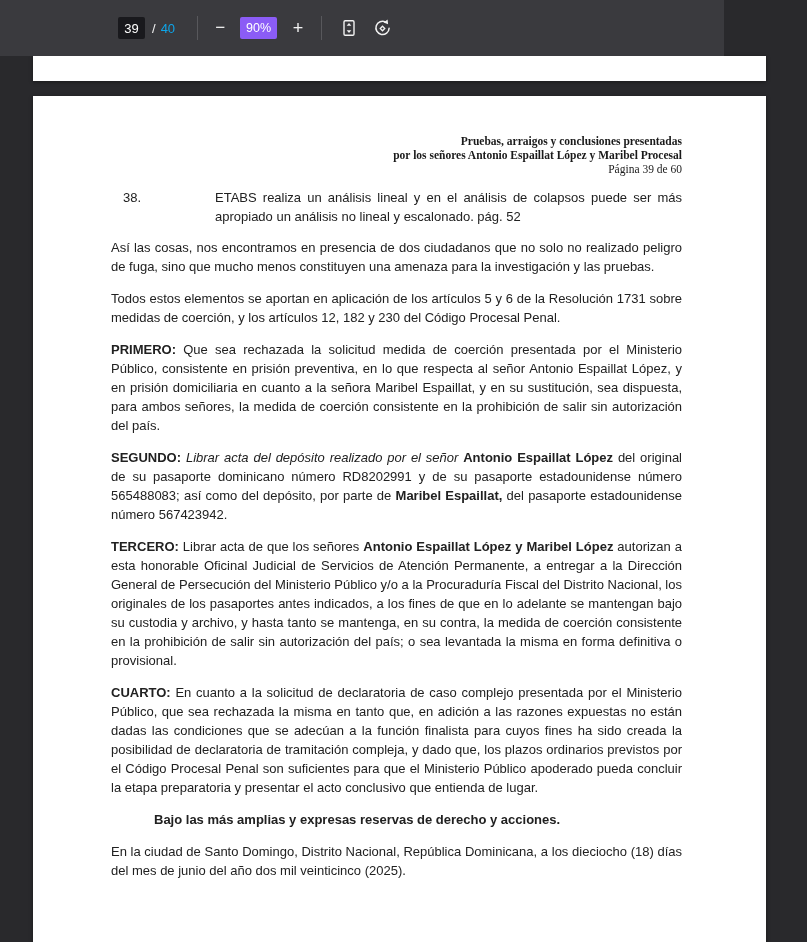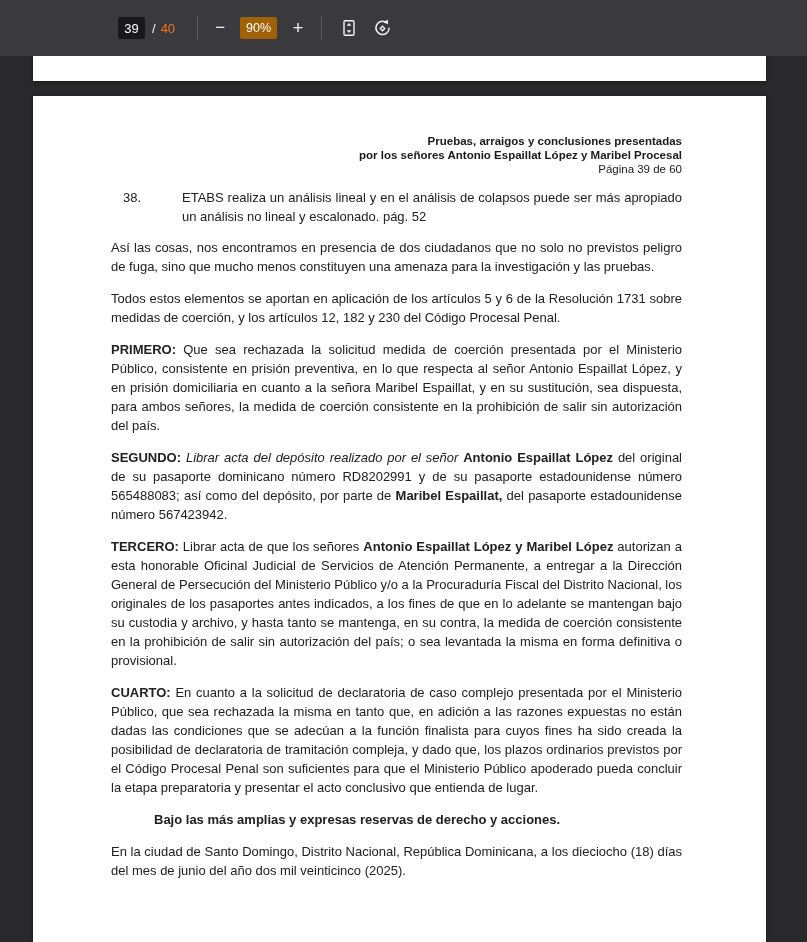--- a/index.html
+++ b/index.html
@@ -3,78 +3,78 @@
 <meta charset="utf-8">
 <style>
   html,body{margin:0;padding:0;}
   body{
     width:807px;height:942px;position:relative;overflow:hidden;
     background:#29292c;
     font-family:"Liberation Sans","DejaVu Sans",sans-serif;
   }
   
   .toolbar{
-    position:absolute;top:0;left:0;width:807px;height:56px;
+    position:absolute;top:0;left:0;width:724px;height:56px;
     background:#3a3a3e;display:flex;align-items:center;
     color:#f2f2f2;z-index:5;
   }
   .page-input{
     margin-left:118px;width:27px;height:22px;box-sizing:border-box;
     background:#19191d;border:none;outline:none;border-radius:2px;
     color:#ffffff;text-align:center;font-size:13px;
     font-family:"Liberation Sans","DejaVu Sans",sans-serif;
   }
   .page-sep{margin-left:7px;font-size:13px;color:#f2f2f2;}
-  .page-total{margin-left:5px;font-size:13px;color:#f97316;}
+  .page-total{margin-left:5px;font-size:13px;color:#0ea5e9;}
   .vsep{width:1px;height:24px;background:#58585c;}
   .vsep.s1{margin-left:22px;}
   .vsep.s2{margin-left:10px;}
   .tb-btn{
     width:26px;height:26px;border:none;background:transparent;color:#f2f2f2;
     display:flex;align-items:center;justify-content:center;
     font-family:"Liberation Sans","DejaVu Sans",sans-serif;
     cursor:pointer;padding:0;border-radius:2px;
   }
   .tb-btn.minus{margin-left:9px;font-size:17px;}
   .tb-btn.plus{margin-left:8px;font-size:18px;}
   .zoom-box{
     margin-left:7px;min-width:37px;height:22px;box-sizing:border-box;
-    background:#a16207;border-radius:2px;color:#ffffff;
+    background:#8b5cf6;border-radius:2px;color:#ffffff;
     display:flex;align-items:center;justify-content:center;
     font-size:12.5px;padding:0 6px;cursor:pointer;border:none;
     font-family:"Liberation Sans","DejaVu Sans",sans-serif;
   }
   .tb-btn.fit{margin-left:14px;}
   .tb-btn.rotate{margin-left:7px;}
   .tb-btn svg{display:block;}
   
   .prev-page{
     position:absolute;left:33px;top:56px;width:733px;height:25px;
     background:#ffffff;box-shadow:0 1px 4px rgba(0,0,0,0.4);
   }
   .main-page{
     position:absolute;left:33px;top:96px;width:733px;height:880px;
     background:#ffffff;box-shadow:0 1px 4px rgba(0,0,0,0.4);
     box-sizing:border-box;padding:38px 84px 0 78px;
   }
   
   .doc-header{
     text-align:right;
-    font-family:Liberation Sans, sans-serif;
+    font-family:Liberation Serif, serif;
     font-size:11.5px;line-height:14px;color:#1a1a1a;
     margin:0 0 12px 0;
   }
   .doc-header .hl{font-weight:bold;}
   .doc-header .pg{font-weight:normal;}
   .doc-body{
     font-size:13px;line-height:19px;color:#212121;
   }
   .doc-body p{margin:0 0 13px 0;text-align:justify;}
   .doc-body p.list-item{
-    display:flex;margin:0 0 12px 12px;text-align:left;
+    display:flex;margin:0 0 12px 12px;text-align:left;gap:33px;
   }
   .doc-body .marker{flex:none;width:21px;}
   .doc-body .list-body{flex:1;text-align:justify;margin-left:38px;}
 </style>
 </head>
 <body>
 
 <div class="toolbar">
   <input class="page-input" value="39" style="">
   <span class="page-sep">/</span>
@@ -110,21 +110,21 @@
   <div class="doc-header">
     <div class="hl">Pruebas, arraigos y conclusiones presentadas</div>
     <div class="hl">por los señores Antonio Espaillat López y Maribel Procesal</div>
     <div class="pg">Página 39 de 60</div>
   </div>
   <div class="doc-body">
       <p class="list-item">
         <span class="marker">38.</span>
         <span class="list-body"><span>ETABS realiza un análisis lineal y en el análisis de colapsos puede ser más apropiado un análisis no lineal y escalonado. pág. 52</span></span>
       </p>
-      <p><span>Así las cosas, nos encontramos en presencia de dos ciudadanos que no solo no previstos peligro de fuga, sino que mucho menos constituyen una amenaza para la investigación y las pruebas.</span></p>
+      <p><span>Así las cosas, nos encontramos en presencia de dos ciudadanos que no solo no realizado peligro de fuga, sino que mucho menos constituyen una amenaza para la investigación y las pruebas.</span></p>
       <p><span>Todos estos elementos se aportan en aplicación de los artículos 5 y 6 de la Resolución 1731 sobre medidas de coerción, y los artículos 12, 182 y 230 del Código Procesal Penal.</span></p>
       <p><span style="font-weight: bold;">PRIMERO: </span><span>Que sea rechazada la solicitud medida de coerción presentada por el Ministerio Público, consistente en prisión preventiva, en lo que respecta al señor Antonio Espaillat López, y en prisión domiciliaria en cuanto a la señora Maribel Espaillat, y en su sustitución, sea dispuesta, para ambos señores, la medida de coerción consistente en la prohibición de salir sin autorización del país.</span></p>
       <p><span style="font-weight: bold;">SEGUNDO: </span><span style="font-style: italic;">Librar acta del depósito realizado por el señor </span><span style="font-weight: bold;">Antonio Espaillat López </span><span>del original de su pasaporte dominicano número RD8202991 y de su pasaporte estadounidense número 565488083; así como del depósito, por parte de </span><span style="font-weight: bold;">Maribel Espaillat, </span><span>del pasaporte estadounidense número 567423942.</span></p>
       <p><span style="font-weight: bold;">TERCERO: </span><span>Librar acta de que los señores </span><span style="font-weight: bold;">Antonio Espaillat López y Maribel López </span><span>autorizan a esta honorable Oficinal Judicial de Servicios de Atención Permanente, a entregar a la Dirección General de Persecución del Ministerio Público y/o a la Procuraduría Fiscal del Distrito Nacional, los originales de los pasaportes antes indicados, a los fines de que en lo adelante se mantengan bajo su custodia y archivo, y hasta tanto se mantenga, en su contra, la medida de coerción consistente en la prohibición de salir sin autorización del país; o sea levantada la misma en forma definitiva o provisional.</span></p>
       <p><span style="font-weight: bold;">CUARTO: </span><span>En cuanto a la solicitud de declaratoria de caso complejo presentada por el Ministerio Público, que sea rechazada la misma en tanto que, en adición a las razones expuestas no están dadas las condiciones que se adecúan a la función finalista para cuyos fines ha sido creada la posibilidad de declaratoria de tramitación compleja, y dado que, los plazos ordinarios previstos por el Código Procesal Penal son suficientes para que el Ministerio Público apoderado pueda concluir la etapa preparatoria y presentar el acto conclusivo que entienda de lugar.</span></p>
       <p><span style="font-weight: bold; margin-left: 43px;">Bajo las más amplias y expresas reservas de derecho y acciones.</span></p>
       <p><span>En la ciudad de Santo Domingo, Distrito Nacional, República Dominicana, a los dieciocho (18) días del mes de junio del año dos mil veinticinco (2025).</span></p>
     </div>
 </div>
 

